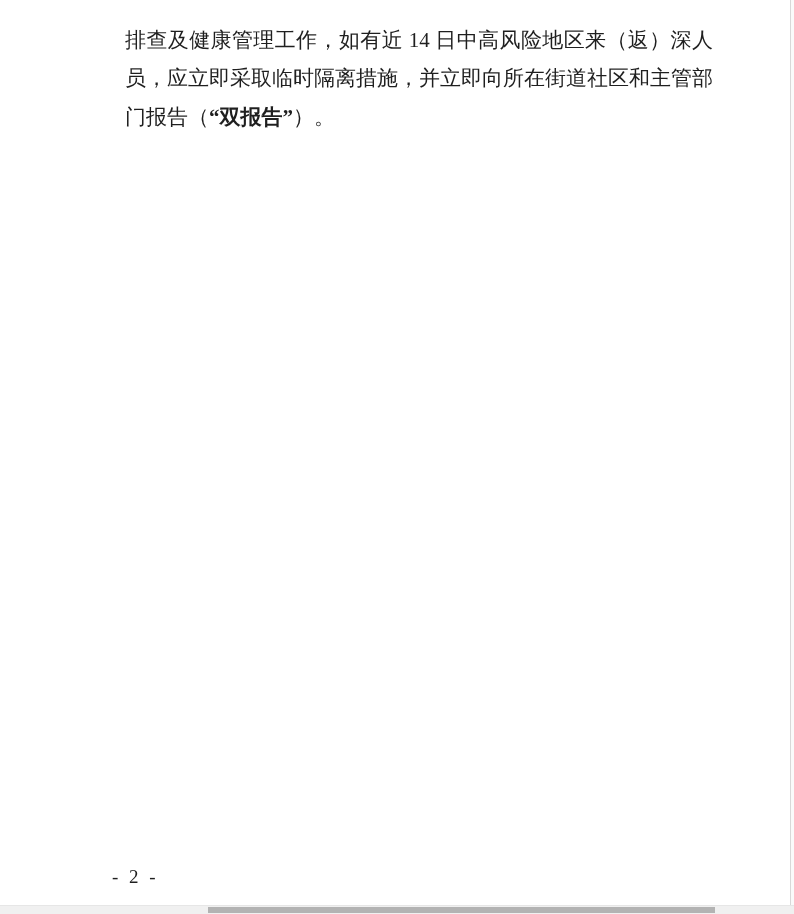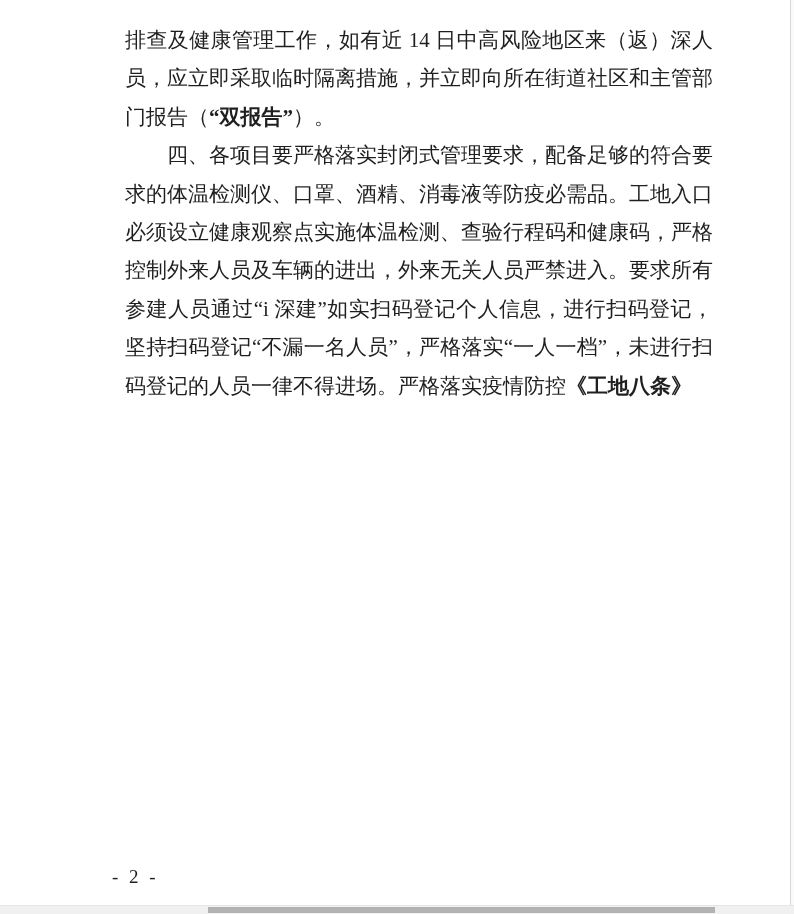--- a/index.html
+++ b/index.html
@@ -88,21 +88,20 @@
     background: #b3b3b3;
   }
 </style>
 </head>
 <body>
 
 <div class="viewer">
   <div class="page">
     <div class="doc-body">
         <p class="para"><span>排查及健康管理工作，如有近 14 日中高风险地区来（返）深人员，应立即采取临时隔离措施，并立即向所在街道社区和主管部门报告（</span><span class="bold">“双报告”</span><span>）。</span></p>
-        <p class="para indent"><span>四、各项目要严格落实封闭式管理要求，配备足够的符合要求的体温检测仪、口罩、酒精、消毒液等防疫必需品。工地入口必须设立健康观察点实施体温检测、查验行程码和健康码，严格控制外来人员及车辆的进出，外来无关人员严禁进入。要求所有参建人员通过“i 深建”如实扫码登记个人信息，进行扫码登记，坚持扫码登记“不漏一名人员”，严格落实“一人一档”，未进行扫码登记的人员一律不得进场。严格落实疫情防控</span><span class="bold">《工地八条》</span></p>
       </div>
     <div class="page-number">- 2 -</div>
   </div>
   <div class="page-right-edge"></div>
   <div class="right-gutter"></div>
   <div class="hscroll-track">
     <div class="hscroll-thumb"></div>
   </div>
 </div>
 

